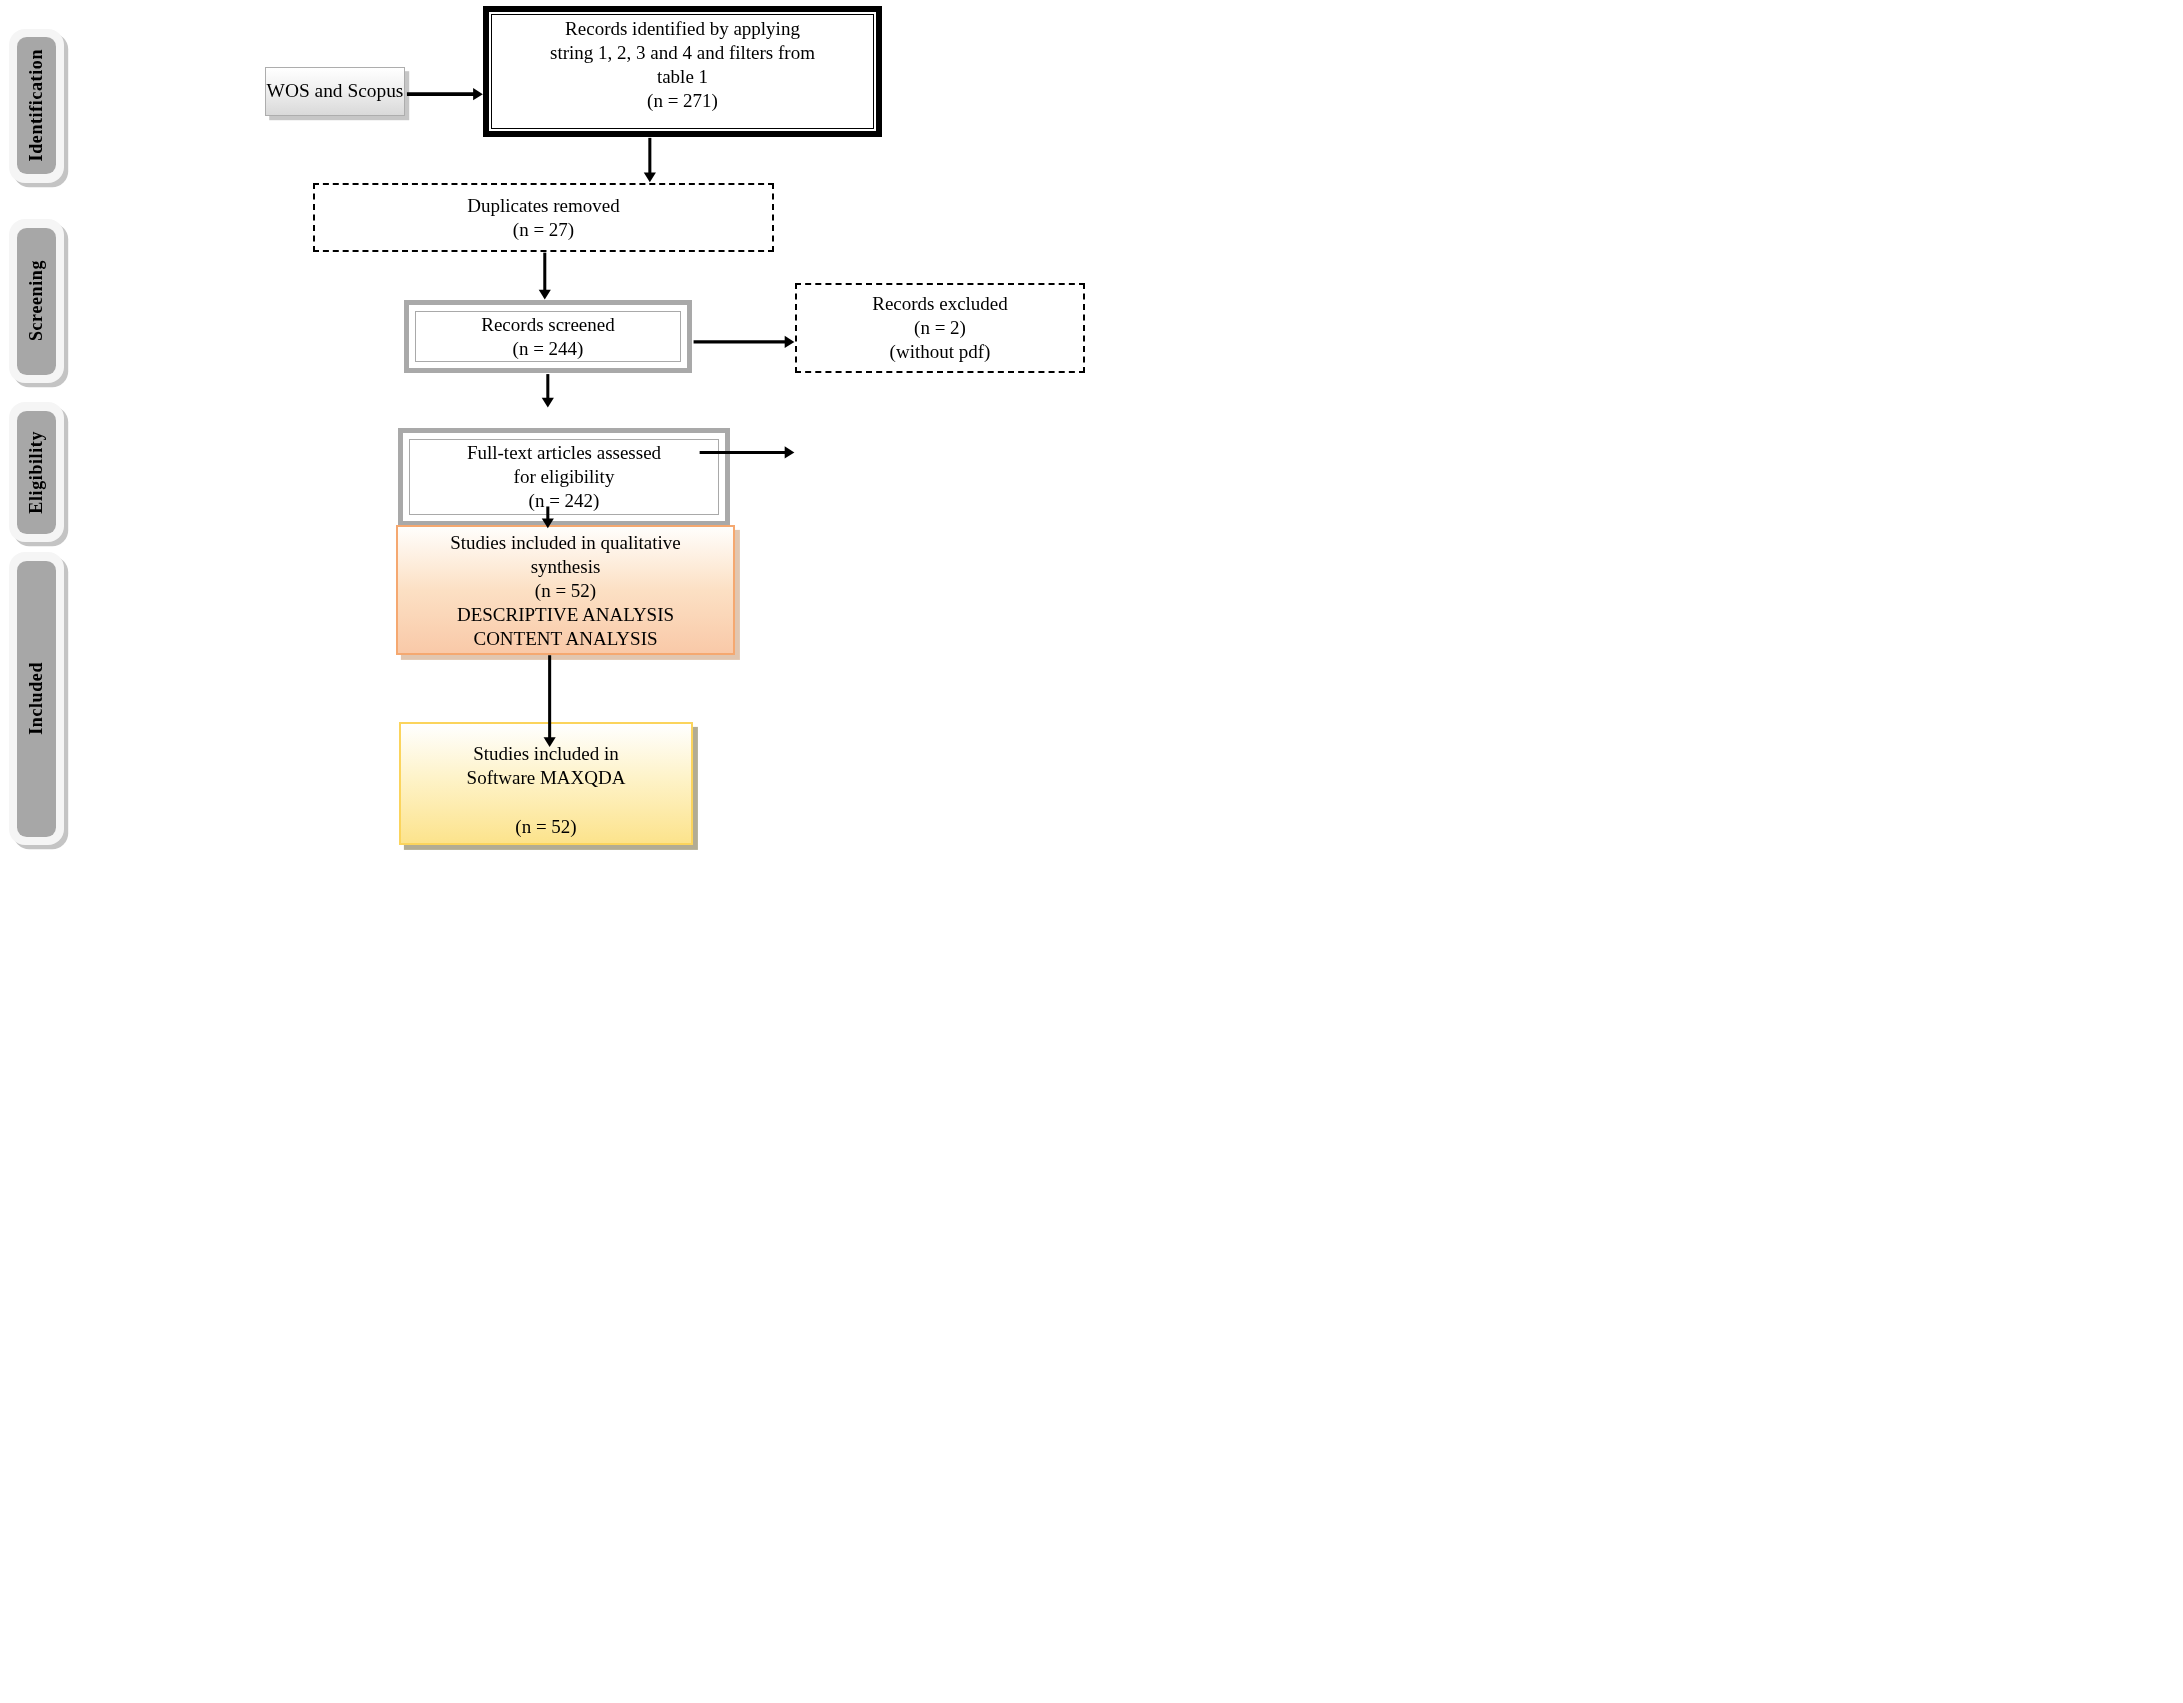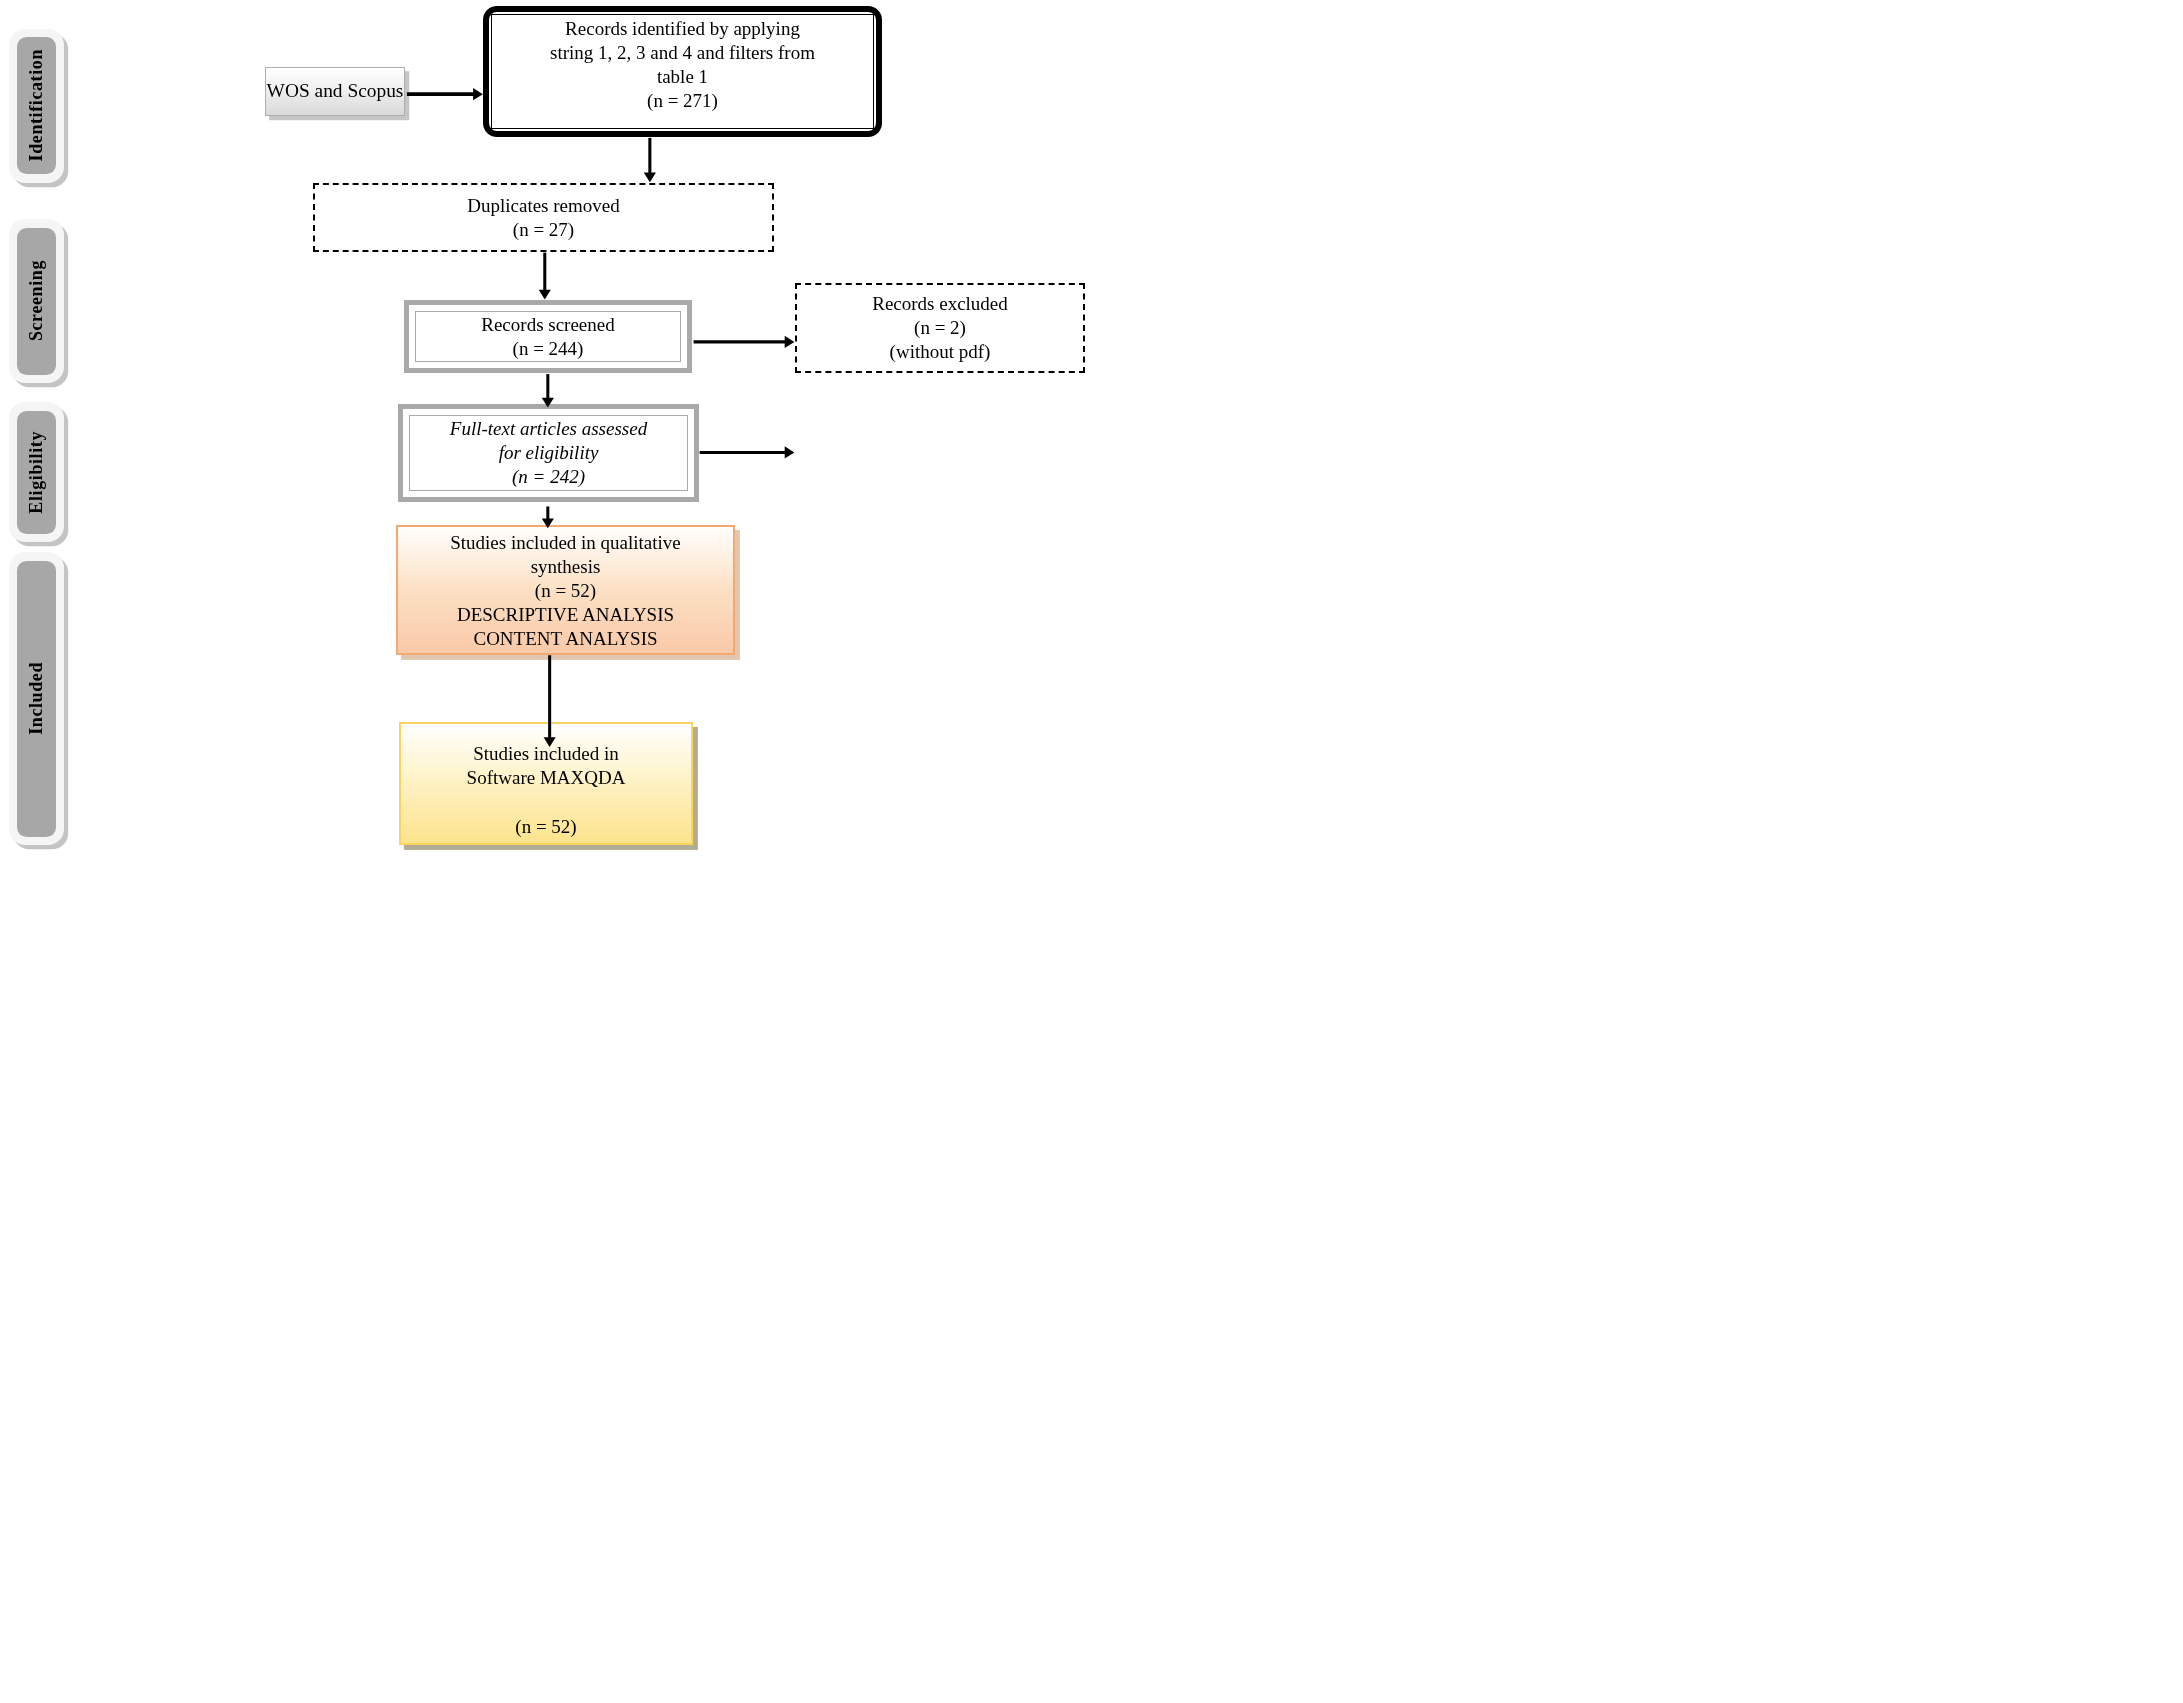--- a/index.html
+++ b/index.html
@@ -157,21 +157,21 @@
   <div class="stage" style="left:9px; top:552px; width:55px; height:293px;">
     <div class="stage-fill">
       <span class="vlabel">Included</span>
     </div>
   </div>
 
   <div class="box wos" style="left:265px; top:67px; width:140px; height:49px;">
     <div class="line">WOS and Scopus</div>
   </div>
 
-  <div class="box thick" style="left:483px; top:6px; width:399px; height:131px;border-radius:14px;">
+  <div class="box thick" style="left:483px; top:6px; width:399px; height:131px;">
     <div class="thick-inner">
       <div class="line">Records identified by applying</div>
       <div class="line">string 1, 2, 3 and 4 and filters from</div>
       <div class="line">table 1</div>
       <div class="line">(n = 271)</div>
     </div>
   </div>
 
   <div class="box dashed" style="left:313px; top:183px; width:461px; height:69px;">
     <div class="line">Duplicates removed</div>
@@ -184,21 +184,21 @@
       <div class="line">(n = 244)</div>
     </div>
   </div>
 
   <div class="box dashed" style="left:795px; top:283px; width:290px; height:90px;">
     <div class="line">Records excluded</div>
     <div class="line">(n = 2)</div>
     <div class="line">(without pdf)</div>
   </div>
 
-  <div class="box gray2" style="left:398px; top:404px; width:301px; height:98px;font-style:italic;">
+  <div class="box gray2" style="left:398px; top:428px; width:332px; height:98px;">
     <div class="gray2-inner">
       <div class="line">Full-text articles assessed</div>
       <div class="line">for eligibility</div>
       <div class="line">(n = 242)</div>
     </div>
   </div>
 
 
   <div class="box orange" style="left:396px; top:525px; width:339px; height:130px;">
     <div class="line">Studies included in qualitative</div>

